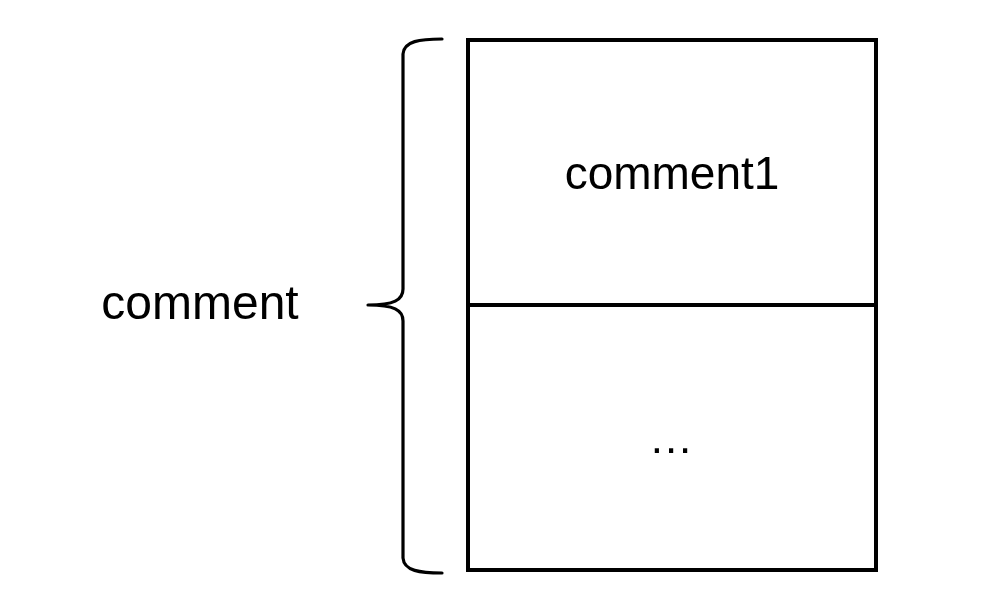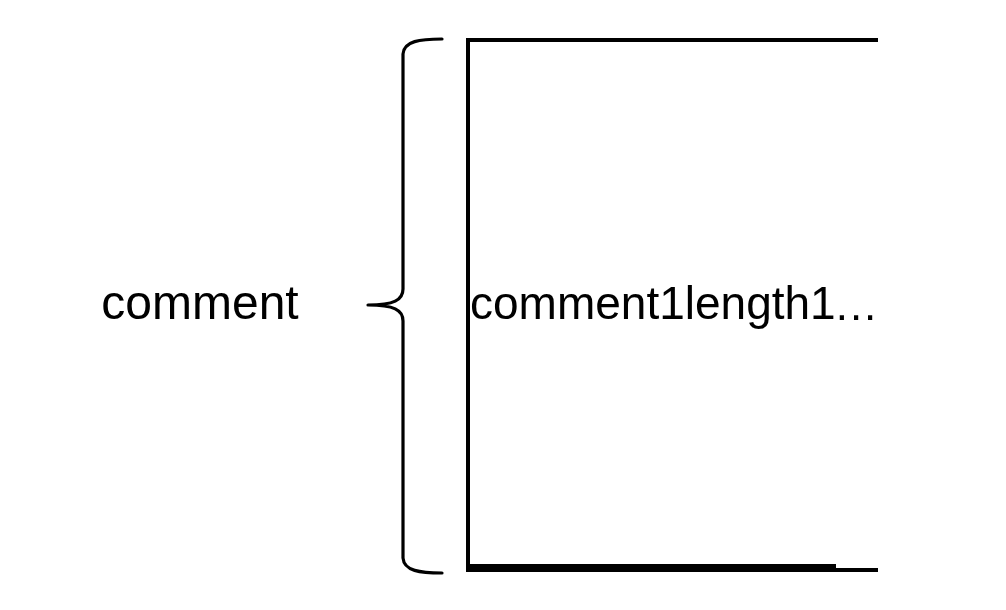--- a/index.html
+++ b/index.html
@@ -52,21 +52,21 @@
   #struct-box {
     position: absolute;
     left: 466px;
     top: 38px;
     width: 412px;
     height: 534px;
     box-sizing: border-box;
     border: 4px solid #000000;
     background: #ffffff;
     display: flex;
-    flex-direction: row;
+    flex-direction: column;
   }
 
   .struct-row {
     flex: 1 1 0;
     box-sizing: border-box;
     display: flex;
     align-items: center;
     justify-content: center;
     background: #ffffff;
     border-bottom: 4px solid #000000;
@@ -107,23 +107,20 @@
                C 44 541, 60 543, 82 543" fill="none" stroke="#000000" stroke-width="3.2" stroke-linecap="round" stroke-linejoin="round"></path>
     </svg>
   </div>
 
   <div id="struct-box">
 
     <div class="struct-row">
       <span class="struct-row-label">comment1</span>
     </div>
 
-    <div class="struct-row">
-      <span class="struct-row-label">length1</span>
-    </div>
 
 
 
     <div class="struct-row">
       <span class="struct-row-label ellipsis">...</span>
     </div>
 
   </div>
 
 </div>

